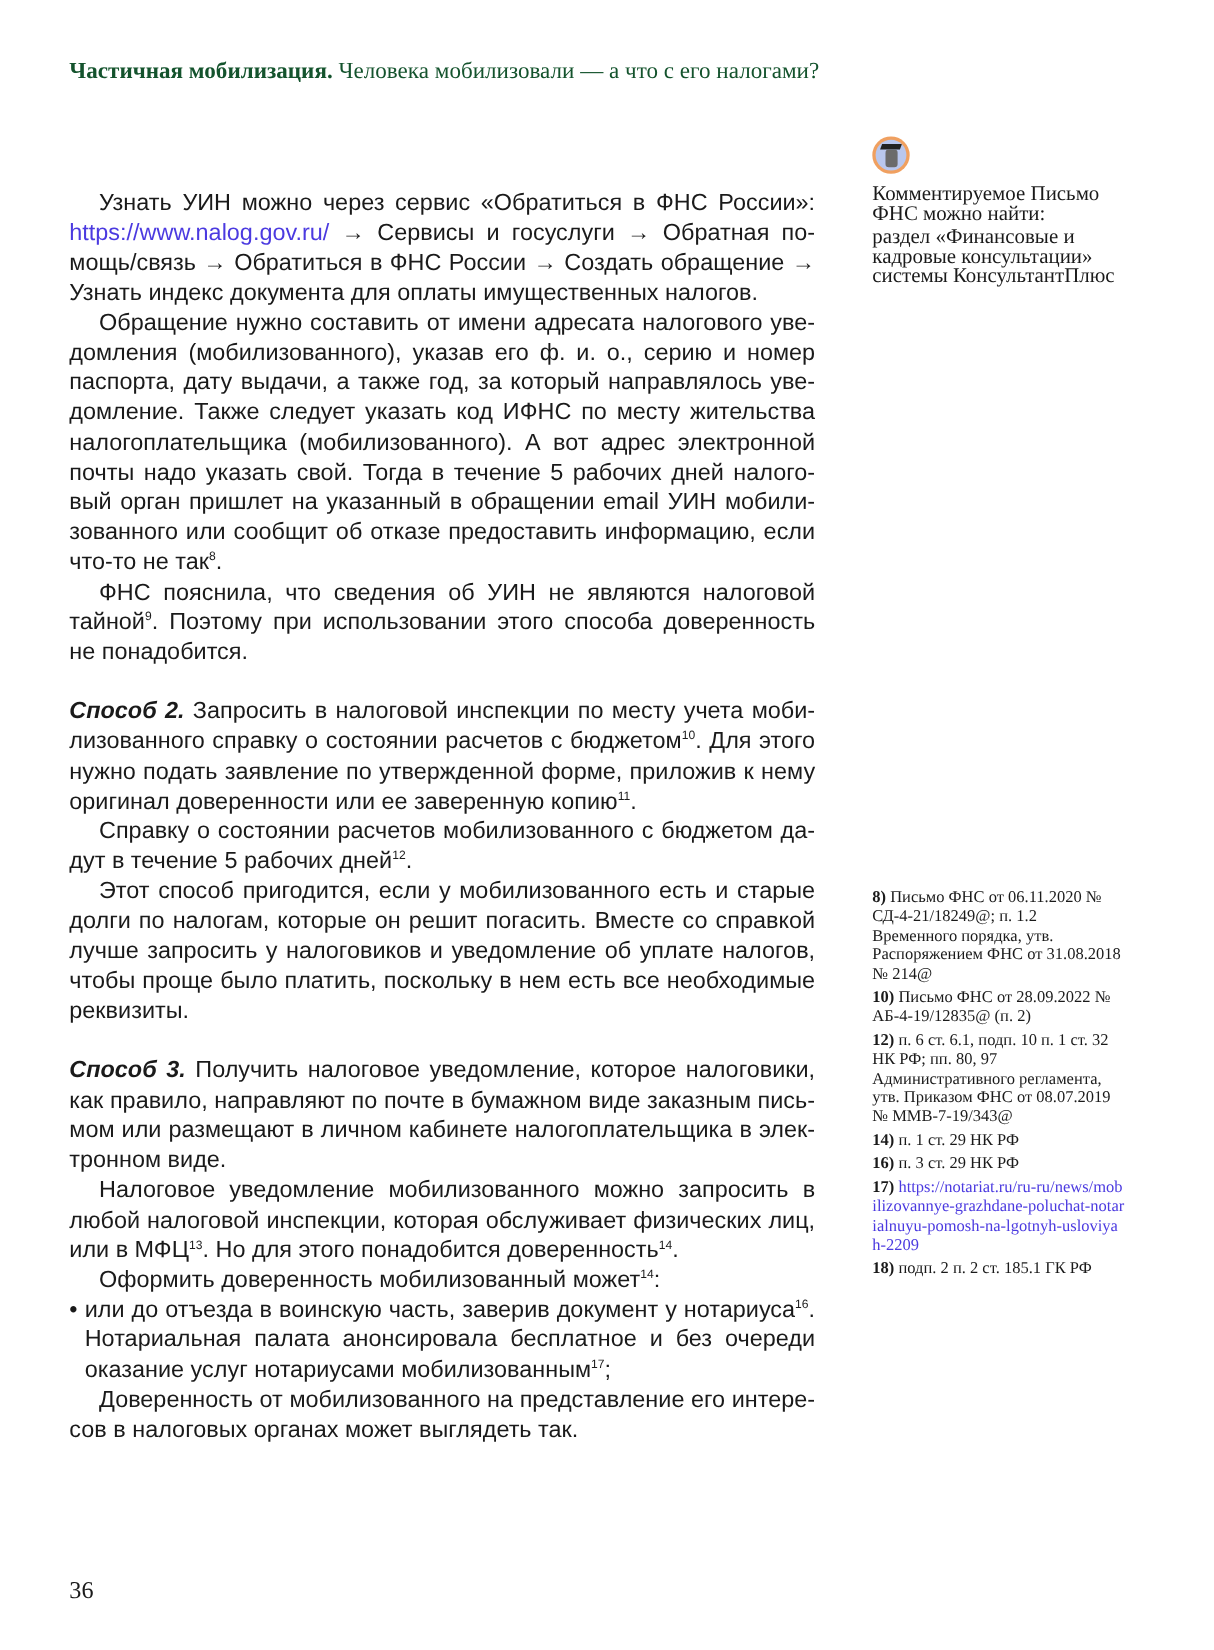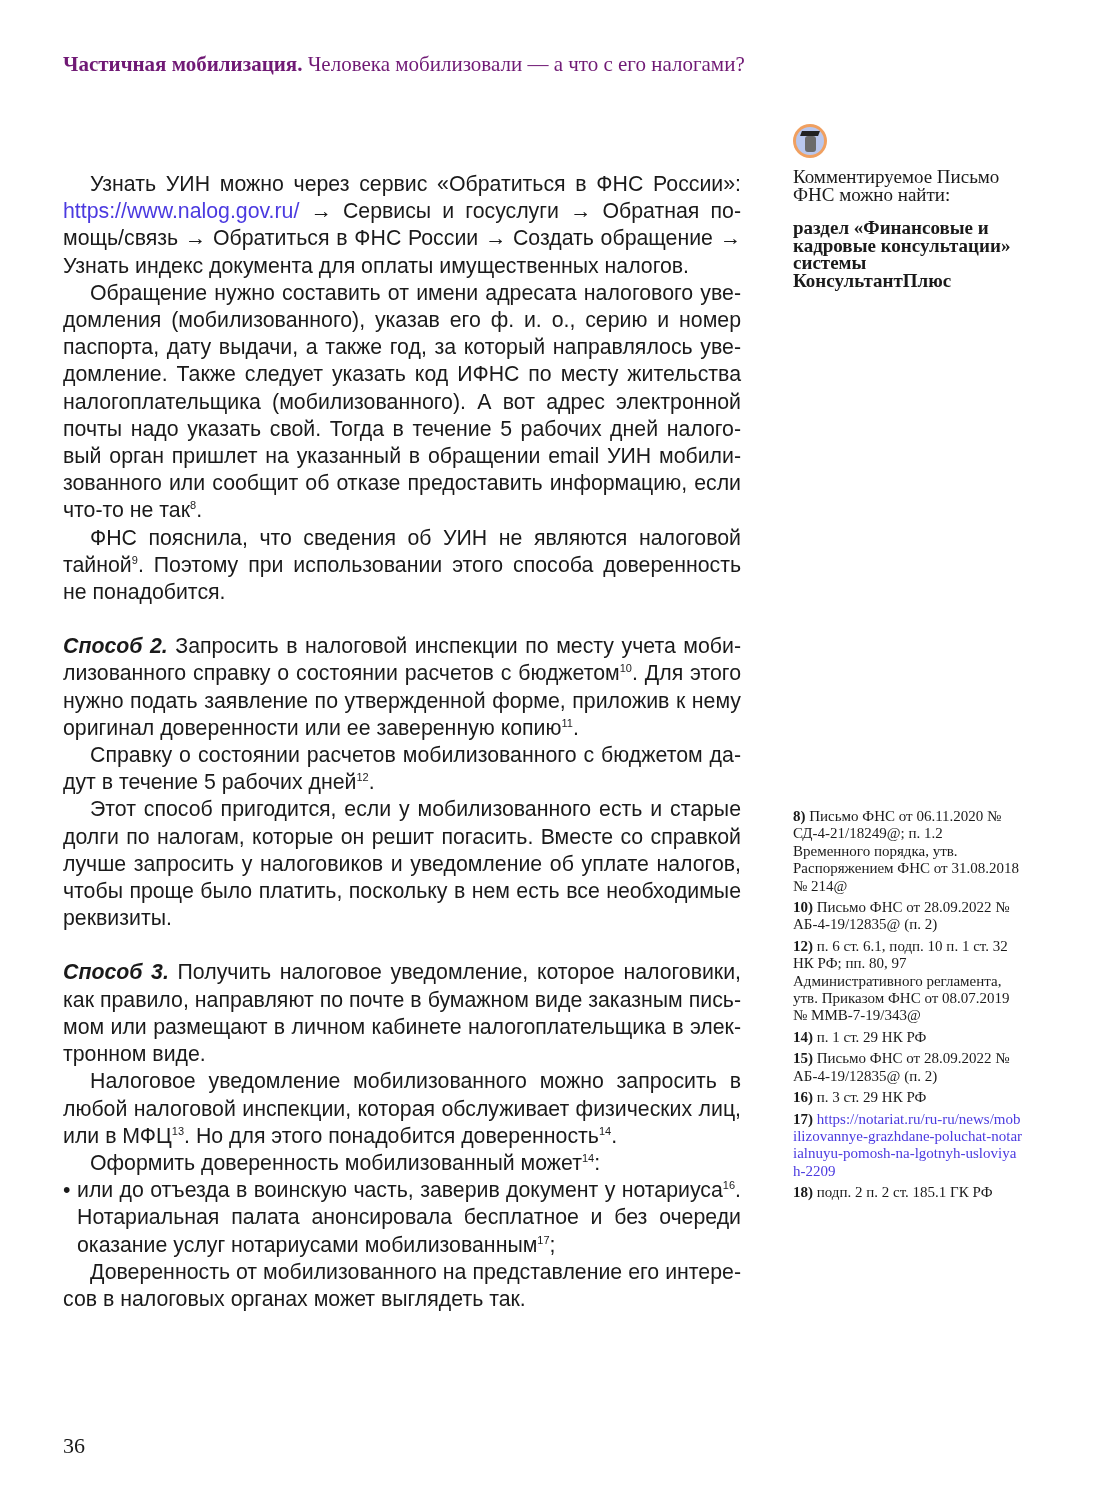--- a/index.html
+++ b/index.html
@@ -1,35 +1,35 @@
 <!DOCTYPE html>
 <html><head>
 <meta charset="utf-8">
 <style>
   html, body { margin: 0; padding: 0; background: #ffffff; }
   body { width: 1104px; height: 1500px; position: relative; overflow: hidden; color: #1a1a1a; }
-  .header { position: absolute; left: 63px; top: 52px; font-family: "Liberation Serif", "DejaVu Serif", serif; font-size: 21px; color: #701a75; white-space: nowrap; }
+  .header { position: absolute; left: 63px; top: 52px; font-family: "Liberation Serif", "DejaVu Serif", serif; font-size: 21px; color: #14532d; white-space: nowrap; }
   .header .bold { font-weight: bold; }
   .main { position: absolute; left: 63px; top: 148px; width: 678px; font-family: Liberation Sans, sans-serif; font-size: 21.3px; line-height: 27.2px; text-align: justify; hyphens: manual; margin-top: 23px; }
   .main p { margin: 0; text-indent: 27px; }
   .main p.noind { text-indent: 0; }
   .main .gap { height: 27px; }
   .main .lead { font-weight: bold; font-style: italic; }
   .main sup { font-size: 11px; line-height: 0; vertical-align: 8px; }
   .link { color: #4b3ae0; text-decoration: none; }
   .bullets { margin: 0; padding: 0; list-style: none; }
   .bullets li { position: relative; padding-left: 14px; }
   .bullets li::before { content: "•"; position: absolute; left: 0; top: 0; }
   .side { position: absolute; left: 793px; width: 230px; font-family: "Liberation Serif", "DejaVu Serif", serif; color: #1a1a1a; }
   .avatar { position: absolute; left: 793px; top: 124px; width: 34px; height: 34px; border-radius: 50%; background: #f0a060; display: flex; align-items: center; justify-content: center; }
   .avatar .inner { width: 28px; height: 28px; border-radius: 50%; background: #b9c7ee; position: relative; overflow: hidden; }
   .avatar .cap { position: absolute; left: 5px; top: 4px; width: 18px; height: 5px; background: #222; transform: skewX(-20deg); }
   .avatar .face { position: absolute; left: 9px; top: 9px; width: 11px; height: 16px; background: #6b6b6b; border-radius: 3px; }
   .note { top: 168px; font-size: 19px; line-height: 17.5px; }
-  .note .bold { font-weight: bold; display: block; margin-top: 16px; }
+  .note .bold { font-weight: normal; display: block; margin-top: 4px; }
   .footnotes { top: 808px; font-size: 15px; line-height: 17.4px; }
   .fn { margin-bottom: 4px; }
   .fn .num { font-weight: bold; }
   .pagenum { position: absolute; left: 63px; top: 1433px; font-family: "Liberation Serif", "DejaVu Serif", serif; font-size: 22px; }
 </style>
 </head>
 <body>
 
 <div class="header">
   <span class="bold">Частичная мобилизация.</span>
@@ -66,19 +66,18 @@
     <li><span>или до отъезда в воинскую часть, заверив документ у нотариуса</span><sup>16</sup><span>. Нотариальная палата анонсировала бесплатное и без очереди ока­зание услуг нотариусами мобилизованным</span><sup>17</sup><span>;</span></li>
   </ul>
   <p>Доверенность от мобилизованного на представление его интере­сов в налоговых органах может выглядеть так.</p>
 </div>
 
 <div class="side footnotes">
   <div class="fn"><span class="num">8)</span> <span>Письмо ФНС от 06.11.2020 № СД-4-21/18249@; п. 1.2 Временного порядка, утв. Распоряжением ФНС от 31.08.2018 № 214@</span></div>
   <div class="fn"><span class="num">10)</span> <span>Письмо ФНС от 28.09.2022 № АБ-4-19/12835@ (п. 2)</span></div>
   <div class="fn"><span class="num">12)</span> <span>п. 6 ст. 6.1, подп. 10 п. 1 ст. 32 НК РФ; пп. 80, 97 Административного регламента, утв. Приказом ФНС от 08.07.2019 № ММВ-7-19/343@</span></div>
   <div class="fn"><span class="num">14)</span> <span>п. 1 ст. 29 НК РФ</span></div>
-  <div class="fn"><span class="num">15)</span> <span>Письмо ФНС от 28.09.2022 № АБ-4-19/12835@ (п. 2)</span></div>
   <div class="fn"><span class="num">16)</span> <span>п. 3 ст. 29 НК РФ</span></div>
   <div class="fn" style="word-break: break-all;"><span class="num">17)</span> <a class="link">https://notariat.ru/ru-ru/news/mobilizovannye-grazhdane-poluchat-notarialnuyu-pomosh-na-lgotnyh-usloviyah-2209</a></div>
   <div class="fn"><span class="num">18)</span> <span>подп. 2 п. 2 ст. 185.1 ГК РФ</span></div>
 </div>
 
 <div class="pagenum">36</div>
 
 </body></html>

